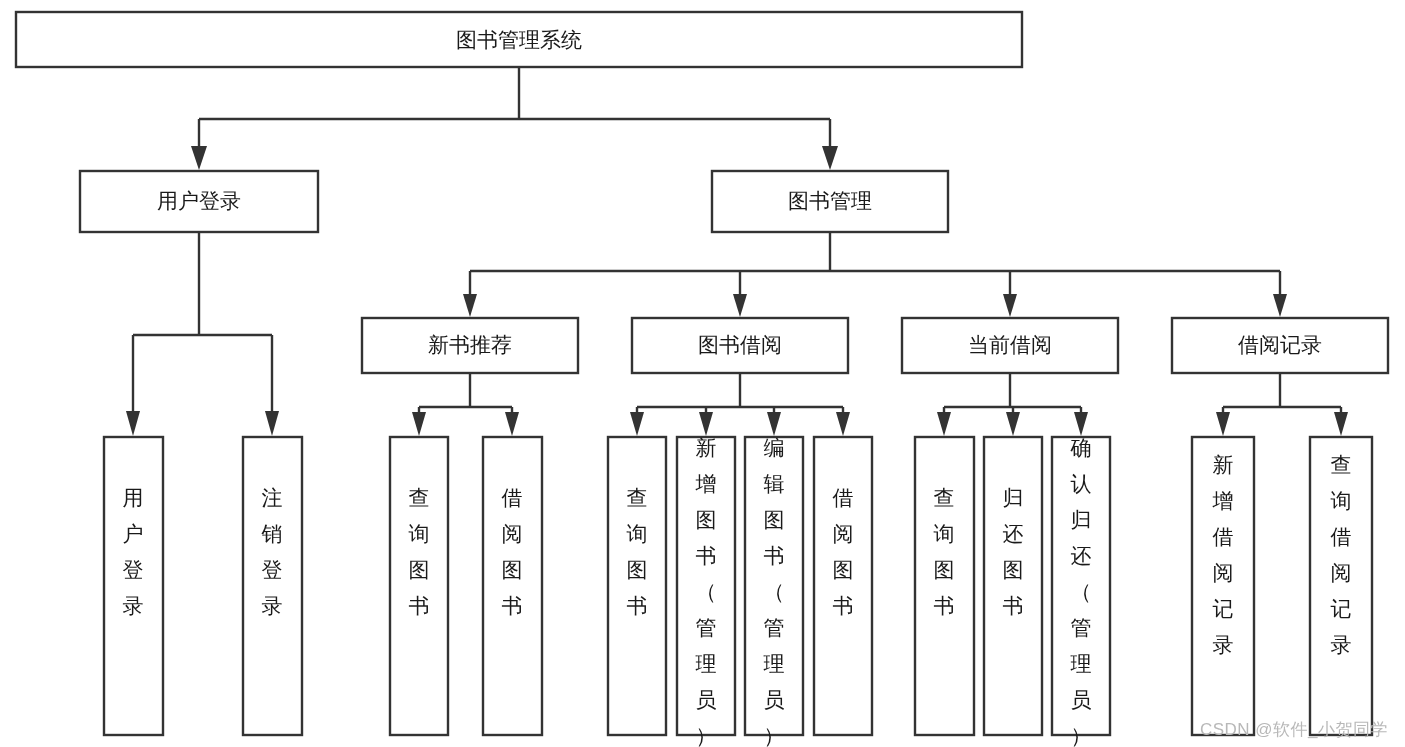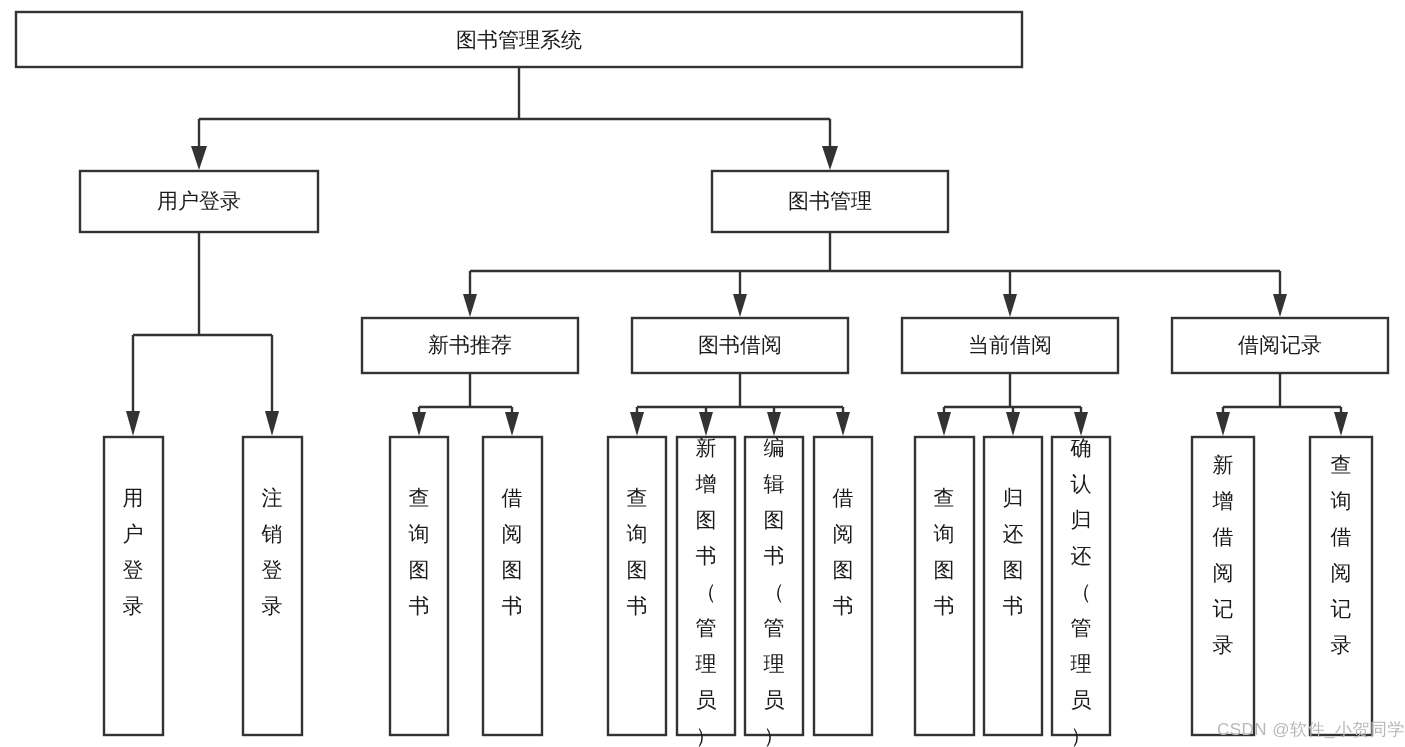--- a/index.html
+++ b/index.html
@@ -49,21 +49,21 @@
     dominant-baseline: middle;
   }
   .node-label-v {
     font-family: "Liberation Sans", "DejaVu Sans", sans-serif;
     font-size: 21px;
     fill: #1a1a1a;
     text-anchor: middle;
   }
   .watermark {
     position: absolute;
-    right: 0;
+    right: 17px;
     bottom: 6px;
     font-family: "Liberation Sans", "DejaVu Sans", sans-serif;
     font-size: 17px;
     color: #b8b8b8;
     letter-spacing: 0.5px;
     white-space: nowrap;
     pointer-events: none;
   }
 </style>
 </head>

